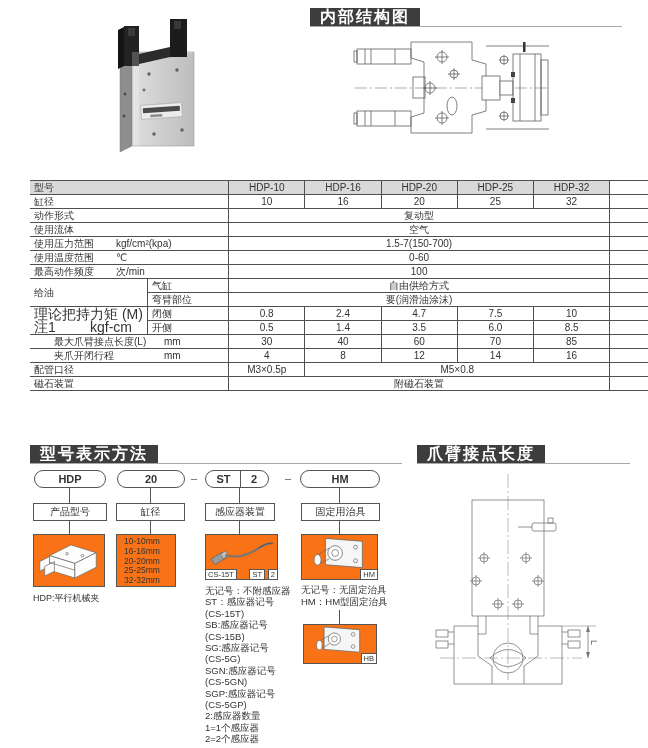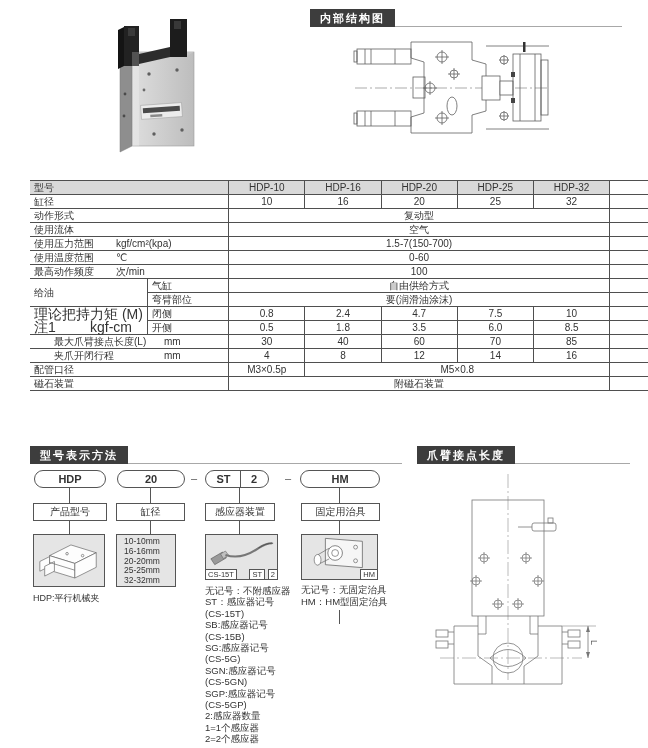--- a/index.html
+++ b/index.html
@@ -2,21 +2,21 @@
 <html><head>
 <meta charset="utf-8">
 <style>
   html,body{margin:0;padding:0;background:#fff;}
   #page{position:relative;width:648px;height:748px;background:#ffffff;
         font-family:"Liberation Sans","DejaVu Sans",sans-serif;color:#333;overflow:hidden;}
   .abs{position:absolute;}
   
   .sec{position:absolute;border-bottom:1px solid #a8a8a8;height:18px;}
   .chip{display:inline-block;height:18px;line-height:18px;padding:0 10px;background:#3d3d3d;
-        color:#fff;font-size:11px;font-weight:bold;letter-spacing:2px;box-sizing:border-box;}
+        color:#fff;font-size:16px;font-weight:bold;letter-spacing:2px;box-sizing:border-box;}
   
   table.spec{position:absolute;left:30px;top:180px;border-collapse:collapse;table-layout:fixed;
              font-size:10px;color:#333;}
   table.spec td{height:13px;line-height:13px;padding:0 4px;border-top:1px solid #4f4f4f;
                 border-bottom:1px solid #4f4f4f;white-space:nowrap;overflow:visible;}
   td.c{text-align:center;padding:0;}
   td.vl{border-left:1px solid #4f4f4f;}
   td.sp{border-left:1px solid #4f4f4f;}
   tr.hdr td.g{background:#d9d9d9;}
   .nm1{display:inline-block;min-width:82px;}
@@ -24,21 +24,21 @@
   .nmS{display:inline-block;min-width:56px;}
   .note{position:absolute;left:32px;top:397px;font-size:9px;color:#444;}
   
   .stadium{position:absolute;top:470px;height:16px;border:1px solid #555;border-radius:9px;
            text-align:center;font-size:11px;font-weight:bold;line-height:16px;color:#333;background:#fff;}
   .stadium .half{display:inline-block;height:16px;vertical-align:top;box-sizing:border-box;}
   .dash{position:absolute;top:470px;height:16px;line-height:16px;font-size:11px;color:#555;text-align:center;}
   .vline{position:absolute;width:1px;background:#555;}
   .lblbox{position:absolute;top:503px;height:16px;line-height:16px;border:1px solid #555;
           text-align:center;font-size:10px;background:#fff;}
-  .cbox{position:absolute;border:1px solid #555;background:#e5e5e5;box-sizing:border-box;}
+  .cbox{position:absolute;border:1px solid #555;background:#f97316;box-sizing:border-box;}
   .borelist{font-size:8.5px;line-height:9.8px;padding:2px 0 0 7px;color:#333;}
   .caption{position:absolute;font-size:9px;color:#333;}
   .minitag{position:absolute;border:1px solid #555;background:#fff;font-size:7.5px;line-height:9px;
            padding:0 2px;color:#333;}
   .noteslist{position:absolute;font-size:9.5px;color:#333;white-space:nowrap;}
   .noteslist div{line-height:11.4px;}
   .noteslist2 div{line-height:12.2px;}
   svg{display:block;}
   .tl{stroke:#5f5f5f;stroke-width:0.8;fill:none;}
 </style>
@@ -205,21 +205,21 @@
       <td class="c vl">0.8</td>
       <td class="c vl">2.4</td>
       <td class="c vl">4.7</td>
       <td class="c vl">7.5</td>
       <td class="c vl">10</td>
       <td class="sp"></td>
     </tr>
     <tr>
       <td class="vl">开侧</td>
       <td class="c vl">0.5</td>
-      <td class="c vl">1.8</td>
+      <td class="c vl">1.4</td>
       <td class="c vl">3.5</td>
       <td class="c vl">6.0</td>
       <td class="c vl">8.5</td>
       <td class="sp"></td>
     </tr>
     <tr>
       <td colspan="2"><span class="nm2">最大爪臂接点长度(L)</span><span>mm</span></td>
       <td class="c vl">30</td>
       <td class="c vl">40</td>
       <td class="c vl">60</td>
@@ -346,20 +346,33 @@
     </svg>
     <span class="minitag" style="right:-1px;bottom:-1px">HM</span>
   </div>
   <div class="noteslist noteslist2" style="left:301px;top:584px">
     <div>无记号：无固定治具</div>
     <div>HM：HM型固定治具</div>
   </div>
 
   <div class="vline" style="left:339px;top:610px;height:14px"></div>
 
+  <div class="cbox" style="left:303px;top:624px;width:74px;height:40px">
+    <svg width="72" height="30" viewBox="0 0 74 32">
+      <polygon points="20,2 58,5 58,29 20,26" fill="#f6f6f6" stroke="#666" stroke-width="0.8"></polygon>
+      <circle cx="51" cy="10" r="2" fill="none" stroke="#666" stroke-width="0.7"></circle>
+      <circle cx="51" cy="23" r="2" fill="none" stroke="#666" stroke-width="0.7"></circle>
+      <circle cx="31" cy="15" r="6.5" fill="#fff" stroke="#666" stroke-width="0.8"></circle>
+      <circle cx="31" cy="15" r="3" fill="none" stroke="#666" stroke-width="0.7"></circle>
+      <line x1="26" y1="11" x2="15" y2="17" stroke="#666" stroke-width="0.7"></line>
+      <line x1="26" y1="20" x2="15" y2="26" stroke="#666" stroke-width="0.7"></line>
+      <ellipse cx="15" cy="21.5" rx="3" ry="5" fill="#fff" stroke="#666" stroke-width="0.7"></ellipse>
+    </svg>
+    <span class="minitag" style="right:-1px;bottom:-1px">HB</span>
+  </div>
 
   <div class="sec" style="left:417px;top:445px;width:213px">
     <span class="chip">爪臂接点长度</span>
   </div>
   <svg class="abs" style="left:420px;top:468px" width="215" height="278" viewBox="0 0 215 278">
     <line x1="88" y1="6" x2="88" y2="212" stroke="#aaa" stroke-width="0.8" stroke-dasharray="14 3 2 3"></line>
     <line x1="20" y1="190" x2="162" y2="190" stroke="#aaa" stroke-width="0.8" stroke-dasharray="14 3 2 3"></line>
     <g stroke="#777" stroke-width="0.8" fill="none">
       <rect x="52" y="32" width="72" height="116"></rect>
       <line x1="98" y1="59" x2="112" y2="59"></line>

